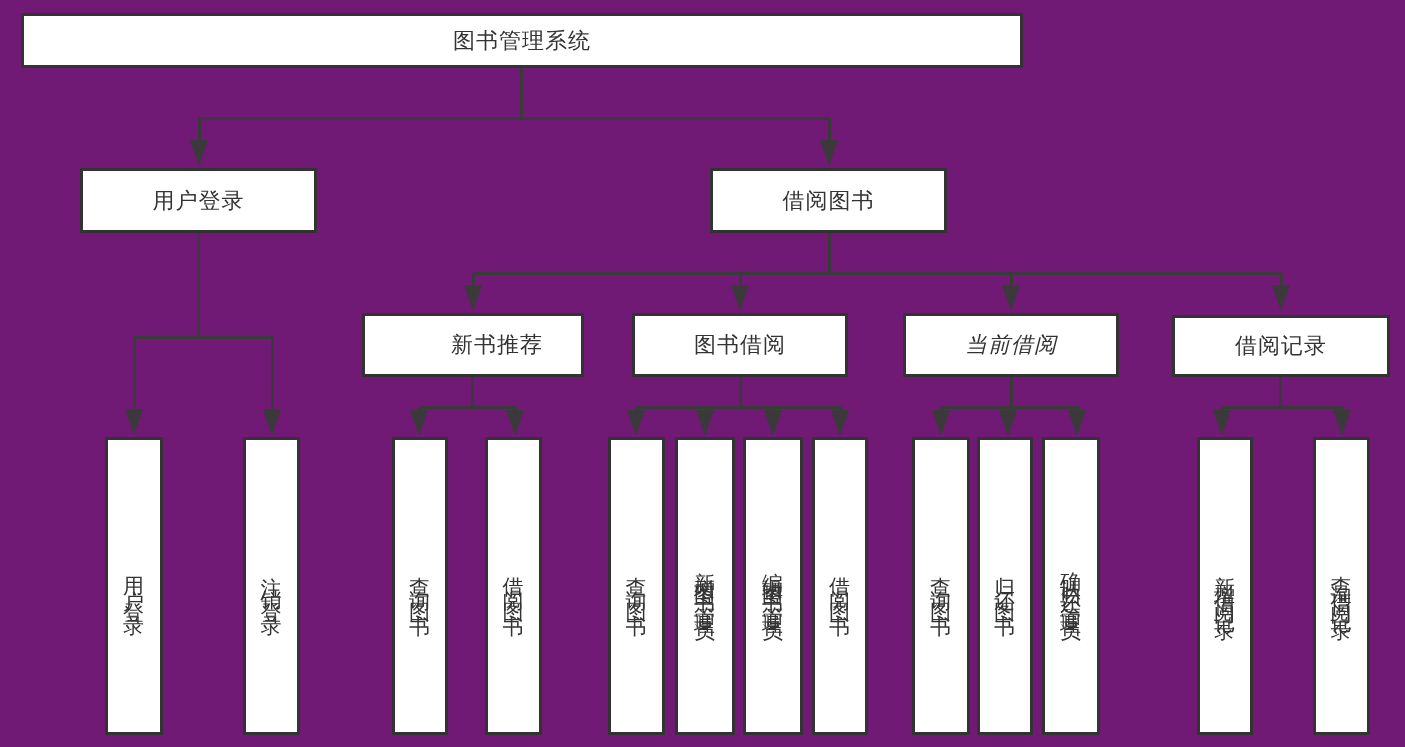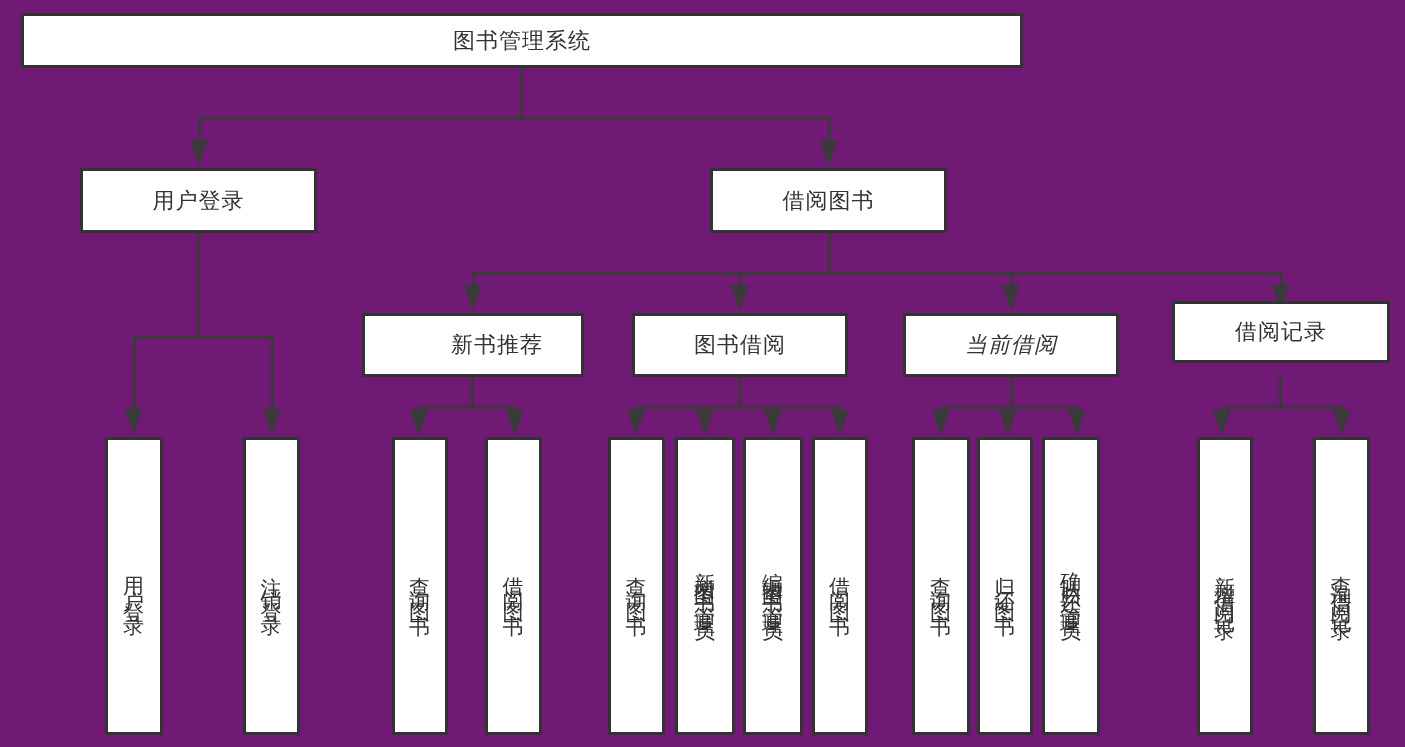--- a/index.html
+++ b/index.html
@@ -121,21 +121,21 @@
 
   <div class="box" style="left:362px;top:313px;width:222px;height:64px;padding-left:48px;">
     <span>新书推荐</span>
   </div>
   <div class="box" style="left:632px;top:313px;width:216px;height:64px;">
     <span>图书借阅</span>
   </div>
   <div class="box" style="left:903px;top:313px;width:216px;height:64px;font-style:italic;">
     <span>当前借阅</span>
   </div>
-  <div class="box" style="left:1172px;top:301px;width:218px;height:62px;justify-content:center;">
+  <div class="box" style="left:1172px;top:315px;width:218px;height:62px;justify-content:center;">
     <span>借阅记录</span>
   </div>
 
   <div class="vline" style="left:471px;top:377px;height:30px;"></div>
   <div class="hline" style="left:419px;top:406px;width:98px;"></div>
   <div class="arrow" style="left:419px;top:407px;height:29px;">
       <div class="stem"></div>
       <div class="head"></div>
     </div>
   <div class="arrow" style="left:515px;top:407px;height:29px;">

